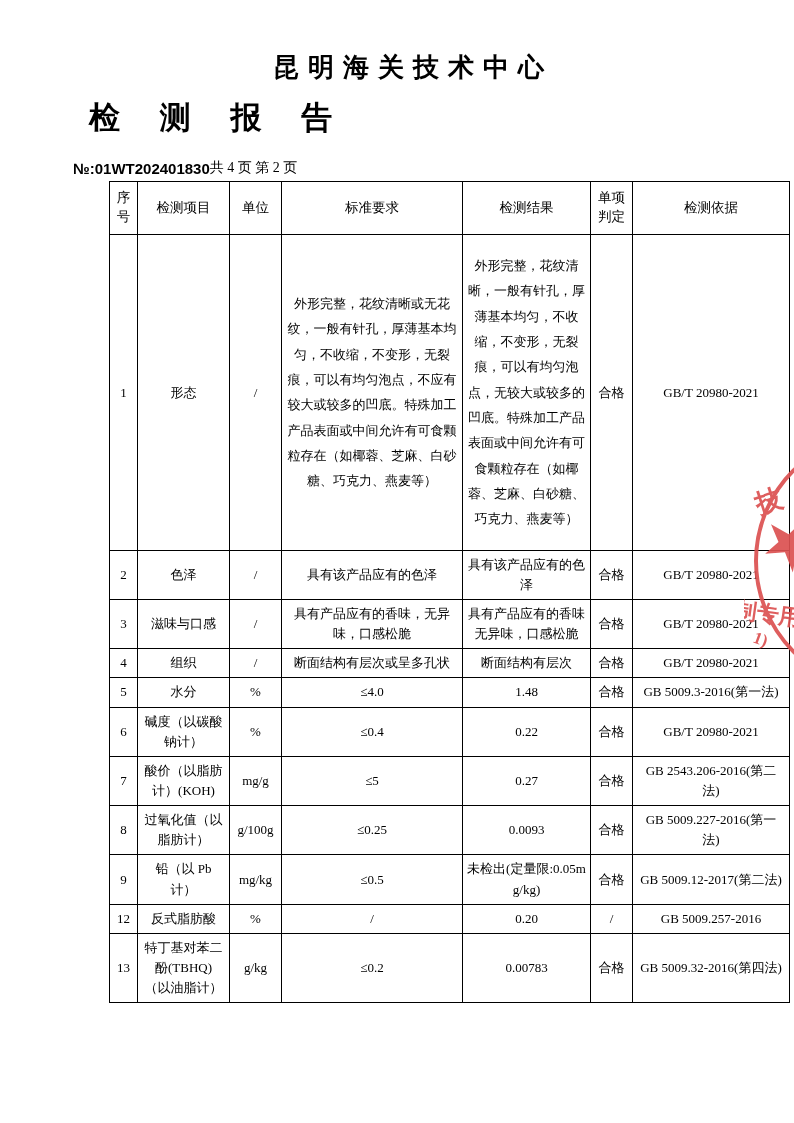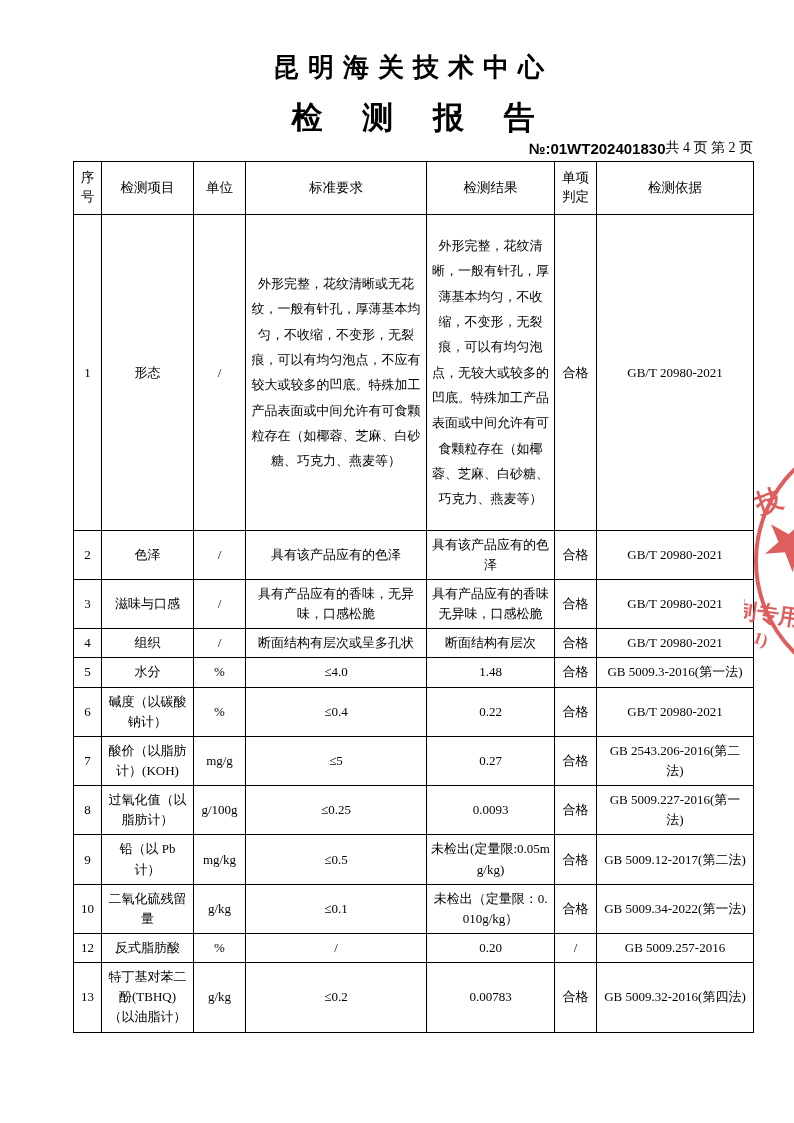--- a/index.html
+++ b/index.html
@@ -7,37 +7,37 @@
     width:794px;height:1123px;background:#ffffff;position:relative;
     overflow:hidden;
     font-family:"Liberation Serif","DejaVu Serif",serif;color:#000;
   }
   .page{position:absolute;left:73px;top:0;width:680px;}
   .org-title{
     margin-top:50px;text-align:center;font-size:26px;font-weight:bold;
     letter-spacing:9px;white-space:nowrap;
   }
   .report-title{
-    margin-top:12px;text-align:center;font-size:31px;font-weight:bold;
+    margin-top:12px;font-size:31px;font-weight:bold;
     letter-spacing:16px;text-indent:16px;white-space:nowrap;
   }
   .report-title-en{
     margin-top:2px;text-align:center;font-size:17px;letter-spacing:3px;
     font-family:"Liberation Sans","DejaVu Sans",sans-serif;
   }
   .meta-line{
-    margin-top:0;display:flex;justify-content:flex-end;align-items:flex-end;
+    margin-top:20px;display:flex;justify-content:flex-start;align-items:flex-end;
   }
   .report-no{
     font-family:"Liberation Sans","DejaVu Sans",sans-serif;
     font-weight:700;font-size:15px;
   }
   .page-count{font-size:14px;}
   table.report{
-    border-collapse:collapse;table-layout:fixed;width:680px;margin-top:4px;
+    border-collapse:collapse;table-layout:fixed;width:680px;margin-top:4px;margin-left:36px;
   }
   table.report th,table.report td{
     border:1px solid #000;text-align:center;vertical-align:middle;
     font-size:13px;line-height:1.55;padding:4px 4px;word-break:break-all;
     font-weight:normal;
   }
   table.report thead th{height:44px;font-size:13.5px;line-height:1.4;}
   tr.tall td{line-height:1.95;padding:18px 4px;}
   
   .stamp{
@@ -163,29 +163,20 @@
   <tr>
     <td>9</td>
     <td>铅（以 Pb 计）</td>
     <td>mg/kg</td>
     <td>≤0.5</td>
     <td>未检出(定量限:0.05mg/kg)</td>
     <td>合格</td>
     <td>GB 5009.12-2017(第二法)</td>
   </tr>
 
-  <tr>
-    <td>10</td>
-    <td>二氧化硫残留量</td>
-    <td>g/kg</td>
-    <td>≤0.1</td>
-    <td>未检出（定量限：0.010g/kg）</td>
-    <td>合格</td>
-    <td>GB 5009.34-2022(第一法)</td>
-  </tr>
 
 
   <tr>
     <td>12</td>
     <td>反式脂肪酸</td>
     <td>%</td>
     <td>/</td>
     <td>0.20</td>
     <td>/</td>
     <td>GB 5009.257-2016</td>

